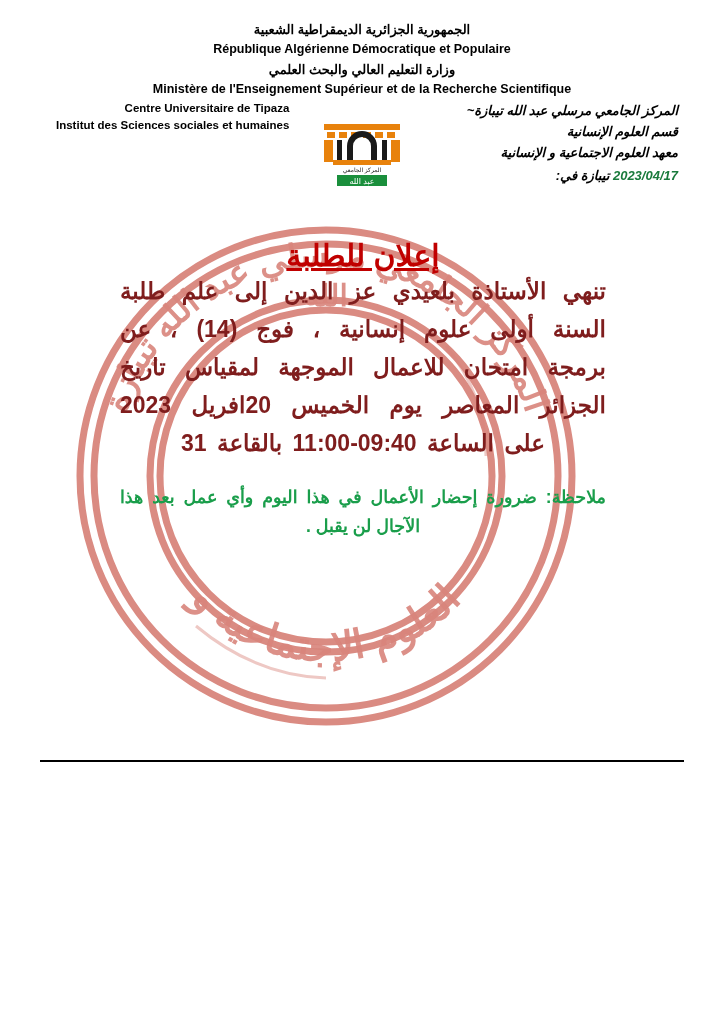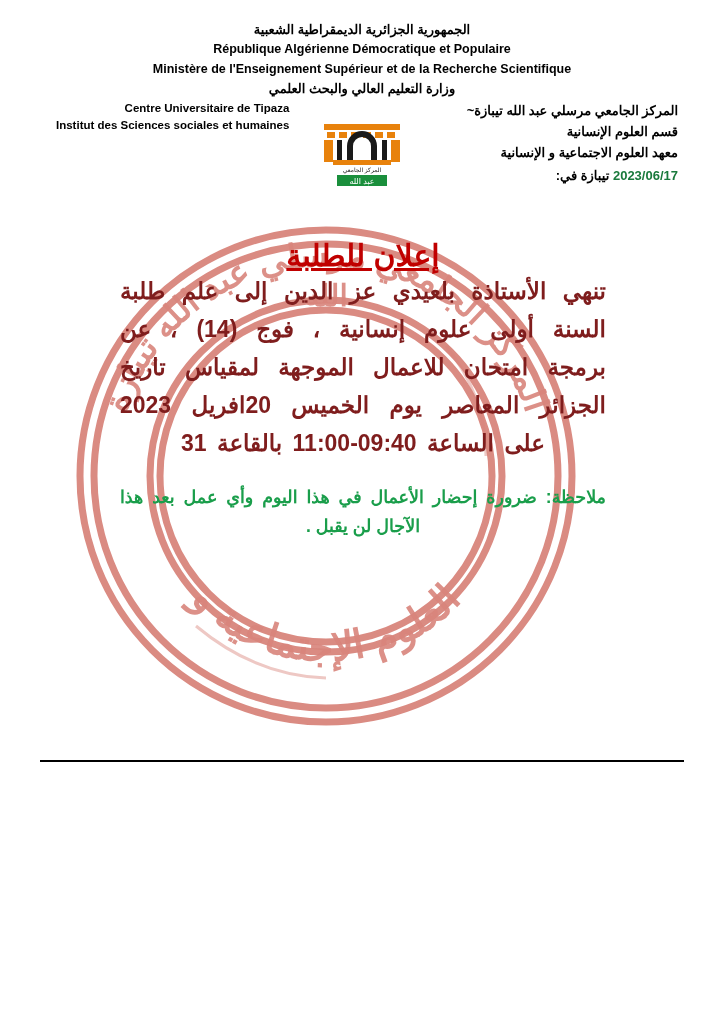--- a/index.html
+++ b/index.html
@@ -54,20 +54,21 @@
   
   .org-right {
     position: absolute;
     top: 100px;
     right: 46px;
     text-align: right;
     direction: rtl;
     line-height: 1.62;
     font-size: 13px;
     font-weight: bold;
+    font-style: italic;
   }
   .org-right .date-line {
     margin-top: 2px;
   }
   .date-value {
     color: #1a7a3c;
   }
 
   
   .logo {
@@ -138,35 +139,35 @@
   }
 </style>
 </head>
 <body>
 
 <div class="page">
 
   <div class="header-center">
     <div class="hdr-line">الجمهورية الجزائرية الديمقراطية الشعبية</div>
     <div class="hdr-line ltr">République Algérienne Démocratique et Populaire</div>
+    <div class="hdr-line">وزارة التعليم العالي والبحث العلمي</div>
     <div class="hdr-line ltr">Ministère de l'Enseignement Supérieur et de la Recherche Scientifique</div>
-    <div class="hdr-line">وزارة التعليم العالي والبحث العلمي</div>
   </div>
 
   <div class="org-left">
     <div>Centre Universitaire de Tipaza</div>
     <div>Institut des  Sciences  sociales et  humaines</div>
   </div>
 
   <div class="org-right">
     <div>المركز الجامعي مرسلي عبد الله تيبازة~</div>
     <div>قسم العلوم الإنسانية</div>
     <div>معهد العلوم الاجتماعية و الإنسانية</div>
     <div class="date-line">
-      <span class="date-value">2023/06/17</span>
+      <span class="date-value">2023/04/17</span>
       <span>تيبازة في:</span>
     </div>
   </div>
 
   <div class="logo">
     <svg viewBox="0 0 110 86" width="110" height="86" xmlns="http://www.w3.org/2000/svg">
 
       <g fill="#e8820c">
         <path d="M17 20 h76 v6 h-76 z"></path>
         <path d="M20 28 h8 v6 h-8 z M32 28 h8 v6 h-8 z M44 28 h8 v6 h-8 z M56 28 h8 v6 h-8 z M68 28 h8 v6 h-8 z M80 28 h8 v6 h-8 z"></path>

